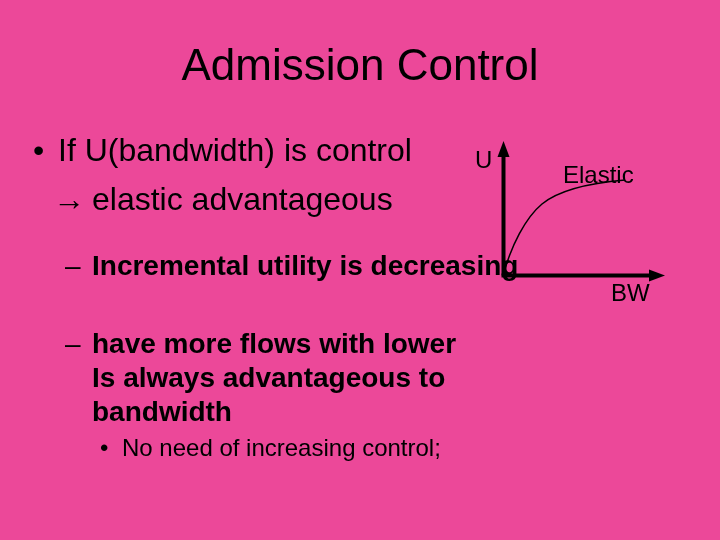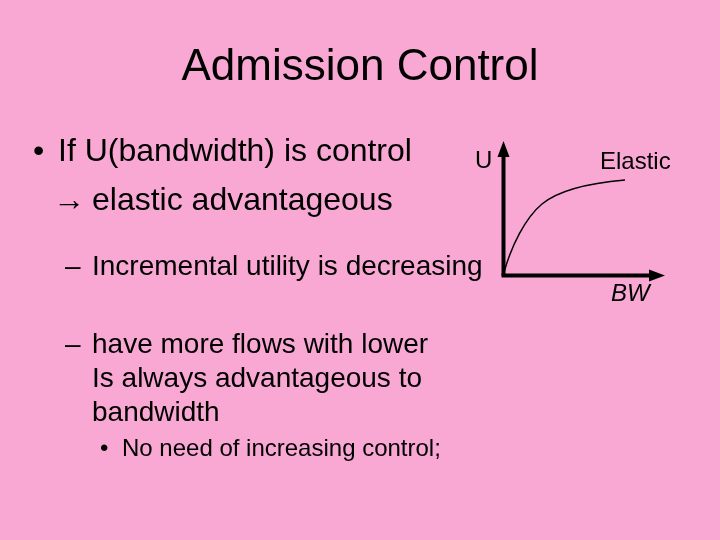--- a/index.html
+++ b/index.html
@@ -1,44 +1,44 @@
 <!DOCTYPE html>
 <html><head>
 <meta charset="utf-8">
 <style>
   html,body{margin:0;padding:0;}
   body{width:720px;height:540px;overflow:hidden;background:#ffffff;}
   .slide{
-    position:relative;width:720px;height:540px;background:#f9a8d4;color:#000000;
+    position:relative;width:720px;height:540px;background:#ec4899;color:#000000;
     font-family:"Liberation Sans","DejaVu Sans",sans-serif;
   }
   .title{
     position:absolute;left:0;top:39px;width:720px;text-align:center;
     font-size:44px;line-height:52px;font-weight:400;margin:0;
   }
   .row{position:absolute;display:flex;align-items:flex-start;white-space:nowrap;}
   .marker{flex:0 0 auto;display:block;}
-  .lines span{display:block;}
+  .lines span{display:block;font-weight:bold;}
   .lvl1{font-size:32px;line-height:38px;}
   .lvl2{font-size:28px;line-height:34px;}
   .lvl3{font-size:24px;line-height:29px;}
   #bullet-main{left:33px;top:131px;}
   #bullet-main .marker{width:25px;}
   #arrow-line{left:53px;top:180px;}
   #arrow-line .marker{width:39px;}
   #sub1{left:65px;top:249px;}
   #sub2{left:65px;top:327px;}
   #sub1 .marker,#sub2 .marker{width:27px;}
   #note{left:100px;top:433px;}
   #note .marker{width:22px;}
   #conclusion{position:absolute;left:65px;top:462px;font-size:30px;line-height:36px;white-space:nowrap;}
   .chart-label{position:absolute;font-size:24px;line-height:28px;white-space:nowrap;}
   #ylabel{left:475px;top:146px;}
-  #curvelabel{left:563px;top:147px;margin-left:37px;}
-  #xlabel{left:611px;top:279px;font-style:italic;}
+  #curvelabel{left:563px;top:161px;}
+  #xlabel{left:611px;top:279px;}
   #chart-svg{position:absolute;left:470px;top:135px;width:210px;height:180px;}
 </style>
 </head>
 <body>
 
 <div class="slide">
 
   <h1 class="title">Admission Control</h1>
 
   <div class="row lvl1" id="bullet-main">

